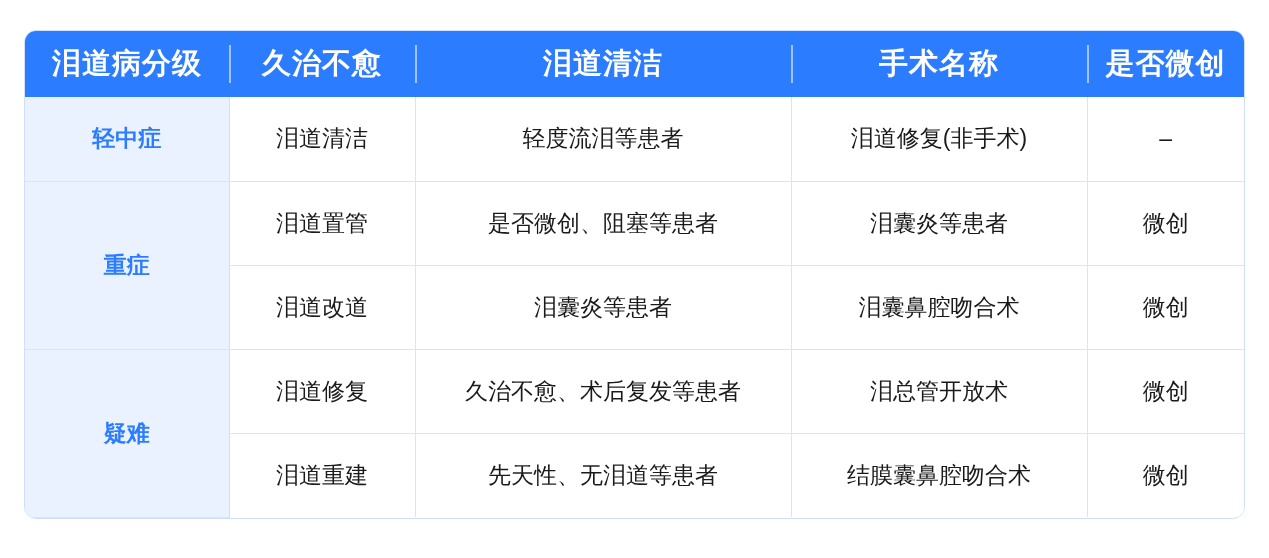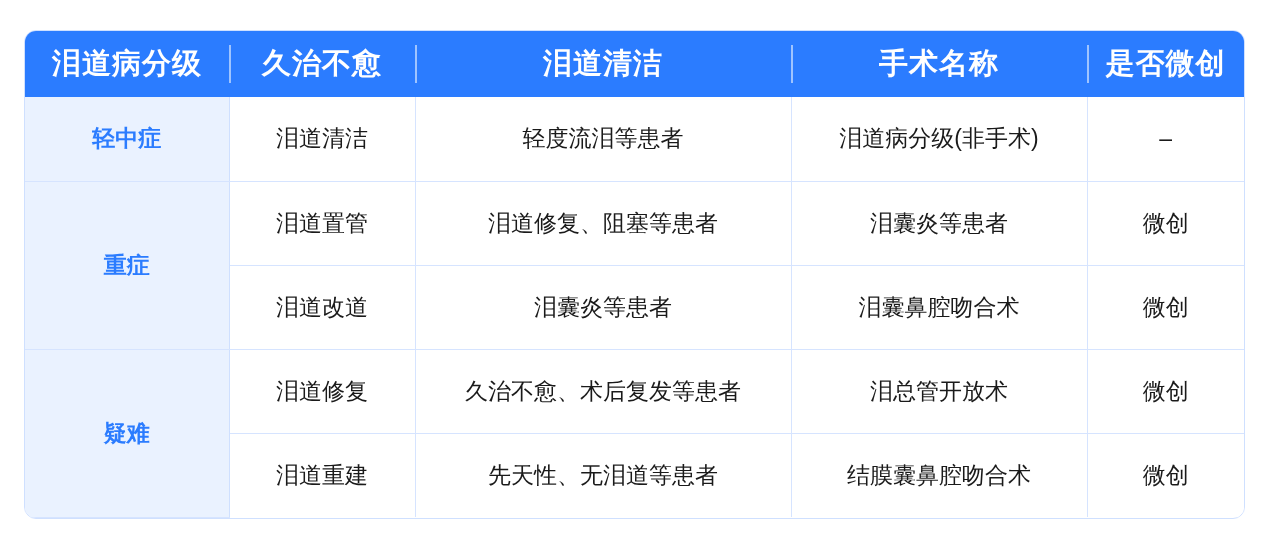--- a/index.html
+++ b/index.html
@@ -107,27 +107,27 @@
           <th>泪道清洁</th>
           <th>手术名称</th>
           <th>是否微创</th>
         </tr>
       </thead>
       <tbody>
         <tr>
           <td class="level-cell" rowspan="1">轻中症</td>
           <td>泪道清洁</td>
           <td>轻度流泪等患者</td>
-          <td>泪道病分级(非手术)</td>
+          <td>泪道修复(非手术)</td>
           <td>–</td>
         </tr>
         <tr>
           <td class="level-cell" rowspan="2">重症</td>
           <td>泪道置管</td>
-          <td>泪道修复、阻塞等患者</td>
+          <td>是否微创、阻塞等患者</td>
           <td>泪囊炎等患者</td>
           <td>微创</td>
         </tr>
         <tr>
           <td>泪道改道</td>
           <td>泪囊炎等患者</td>
           <td>泪囊鼻腔吻合术</td>
           <td>微创</td>
         </tr>
         <tr>

